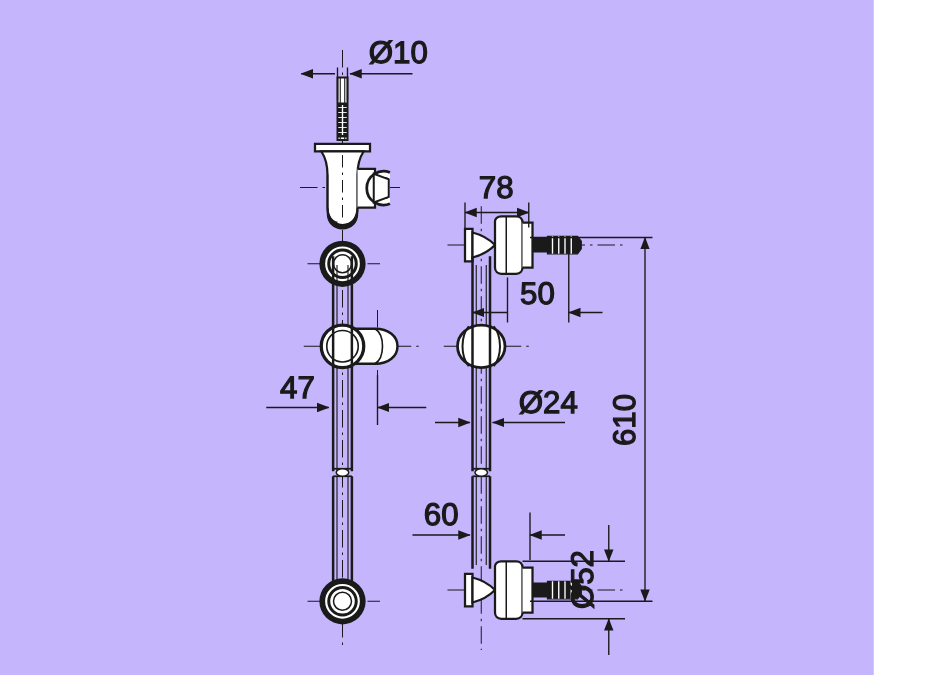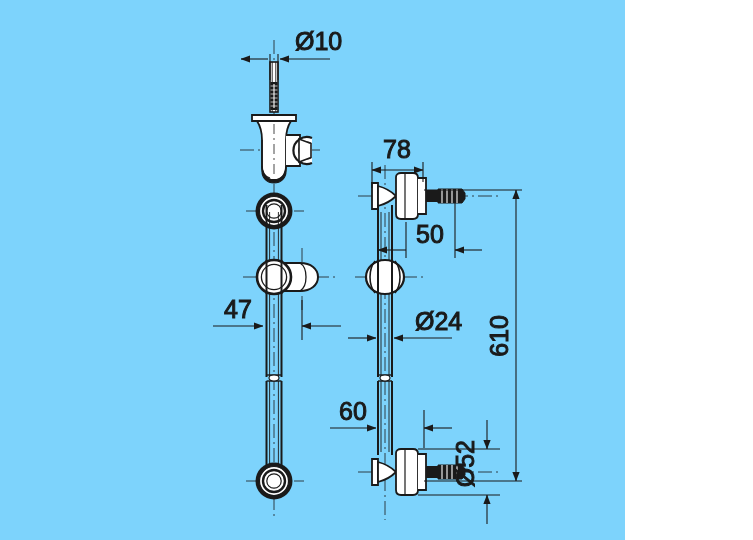--- a/index.html
+++ b/index.html
@@ -2,23 +2,23 @@
 <html><head>
 <meta charset="utf-8">
 <style>
   html, body {
     margin: 0;
     padding: 0;
     background: #ffffff;
   }
   #canvas {
     position: relative;
-    width: 625px;
+    width: 699px;
     height: 540px;
-    background: #7dd3fc;
+    background: #c4b5fd;
     overflow: hidden;
     font-family: "Liberation Sans", sans-serif;
   }
   #drawing {
     position: absolute;
     left: 0;
     top: 0;
     width: 753px;
     height: 540px;
   }

